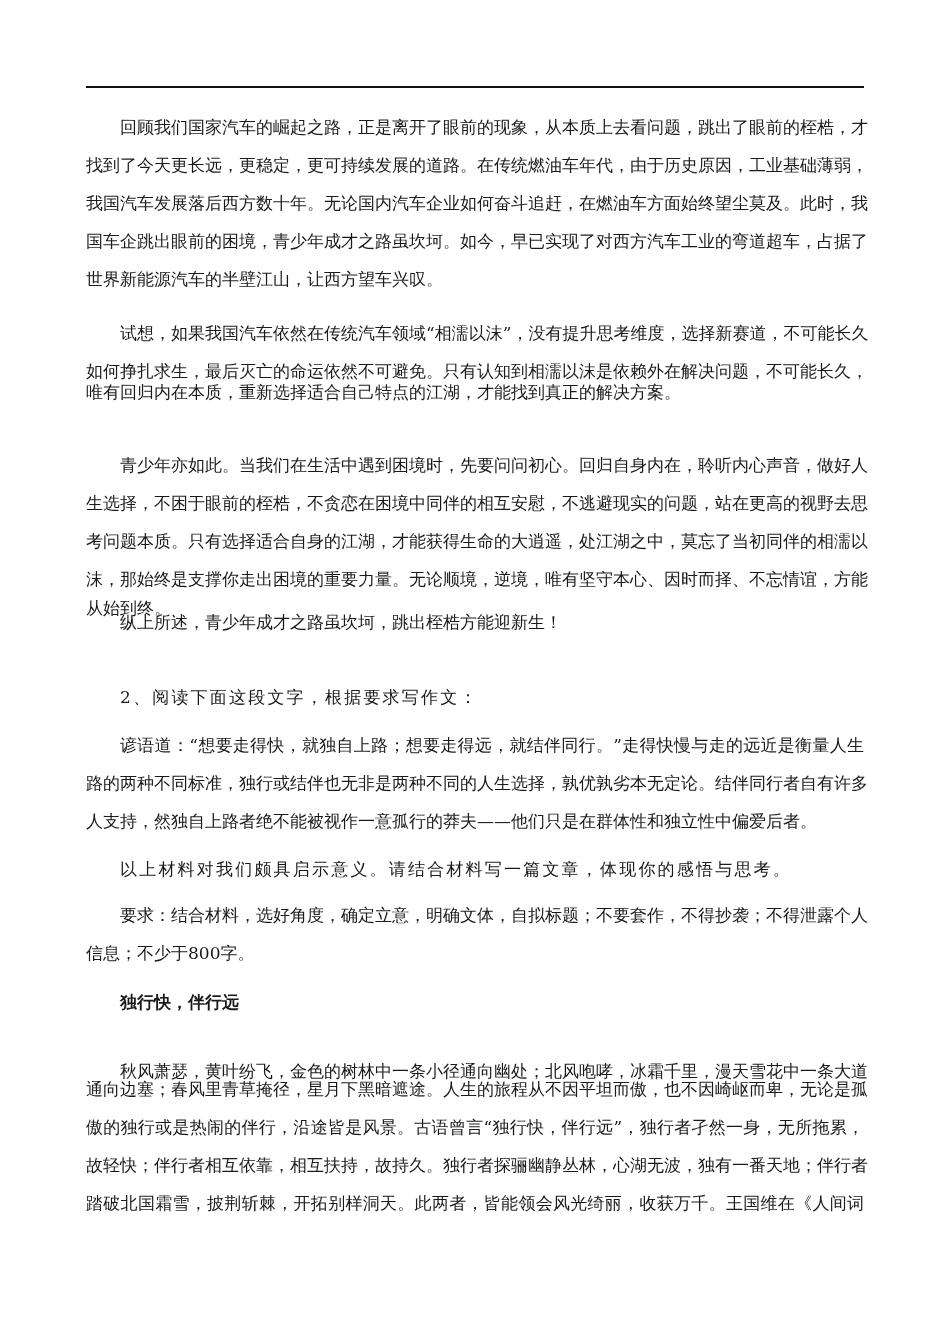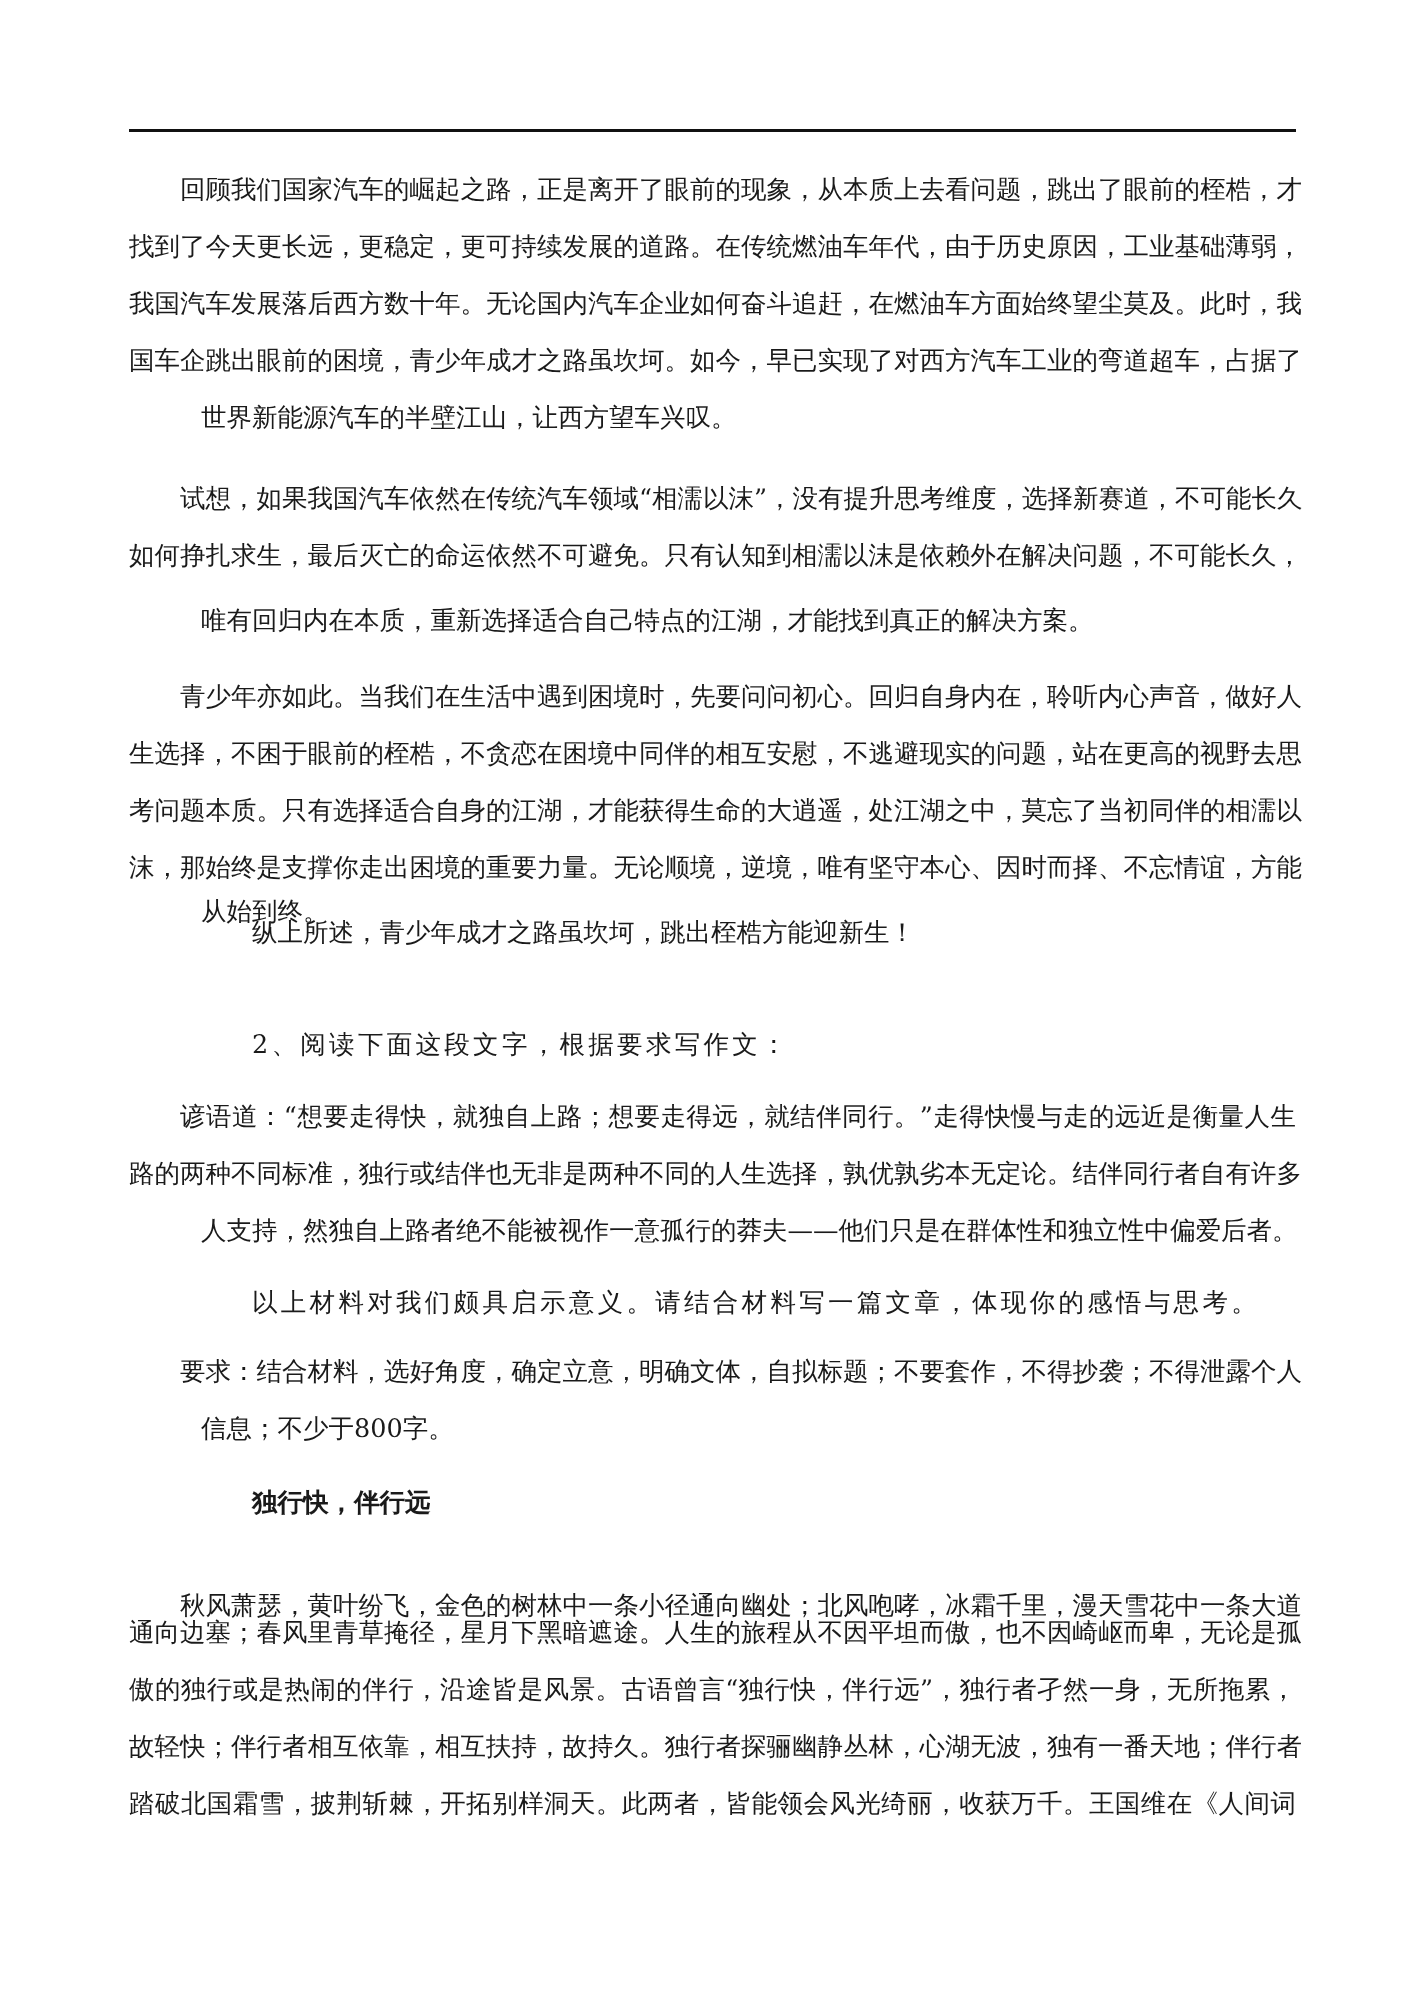--- a/index.html
+++ b/index.html
@@ -3,38 +3,38 @@
 <meta charset="utf-8">
 <style>
   html, body { margin: 0; padding: 0; background: #ffffff; }
   body { width: 950px; height: 1344px; position: relative; overflow: hidden;
          font-family: "DejaVu Serif", "Liberation Serif", serif; color: #1a1a1a; }
   .rule { position: absolute; left: 86px; top: 86px; width: 778px; height: 2px; background: #111111; }
   .line { position: absolute; left: 86px; width: 778px; height: 24px; line-height: 24px;
           font-size: 17px; white-space: nowrap; text-align: justify; text-align-last: justify;
           letter-spacing: 0; }
   .line.indent { left: 120px; width: 744px; }
-  .line.last { text-align-last: left; margin-left: 48px; }
+  .line.last { text-align-last: left; }
   .line.spaced { letter-spacing: 2.2px; }
   .line.bold { font-family: Liberation Mono, monospace; font-weight: bold; }
 </style>
 </head>
 <body>
 
 <div class="rule"></div>
 
 <div class="line indent" style="top:115px">回顾我们国家汽车的崛起之路，正是离开了眼前的现象，从本质上去看问题，跳出了眼前的桎梏，才</div>
 <div class="line" style="top:153px">找到了今天更长远，更稳定，更可持续发展的道路。在传统燃油车年代，由于历史原因，工业基础薄弱，</div>
 <div class="line" style="top:191px">我国汽车发展落后西方数十年。无论国内汽车企业如何奋斗追赶，在燃油车方面始终望尘莫及。此时，我</div>
 <div class="line" style="top:229px">国车企跳出眼前的困境，青少年成才之路虽坎坷。如今，早已实现了对西方汽车工业的弯道超车，占据了</div>
 <div class="line last" style="top:267px">世界新能源汽车的半壁江山，让西方望车兴叹。</div>
 
 <div class="line indent" style="top:321px">试想，如果我国汽车依然在传统汽车领域“相濡以沫”，没有提升思考维度，选择新赛道，不可能长久</div>
 <div class="line" style="top:359px">如何挣扎求生，最后灭亡的命运依然不可避免。只有认知到相濡以沫是依赖外在解决问题，不可能长久，</div>
-<div class="line last" style="top:402px">唯有回归内在本质，重新选择适合自己特点的江湖，才能找到真正的解决方案。</div>
+<div class="line last" style="top:380px">唯有回归内在本质，重新选择适合自己特点的江湖，才能找到真正的解决方案。</div>
 
 <div class="line indent" style="top:453px">青少年亦如此。当我们在生活中遇到困境时，先要问问初心。回归自身内在，聆听内心声音，做好人</div>
 <div class="line" style="top:491px">生选择，不困于眼前的桎梏，不贪恋在困境中同伴的相互安慰，不逃避现实的问题，站在更高的视野去思</div>
 <div class="line" style="top:529px">考问题本质。只有选择适合自身的江湖，才能获得生命的大逍遥，处江湖之中，莫忘了当初同伴的相濡以</div>
 <div class="line" style="top:567px">沫，那始终是支撑你走出困境的重要力量。无论顺境，逆境，唯有坚守本心、因时而择、不忘情谊，方能</div>
 <div class="line last" style="top:596px">从始到终。</div>
 
 <div class="line indent last" style="top:610px">纵上所述，青少年成才之路虽坎坷，跳出桎梏方能迎新生！</div>
 
 <div class="line indent last spaced" style="top:685px">2、阅读下面这段文字，根据要求写作文：</div>

